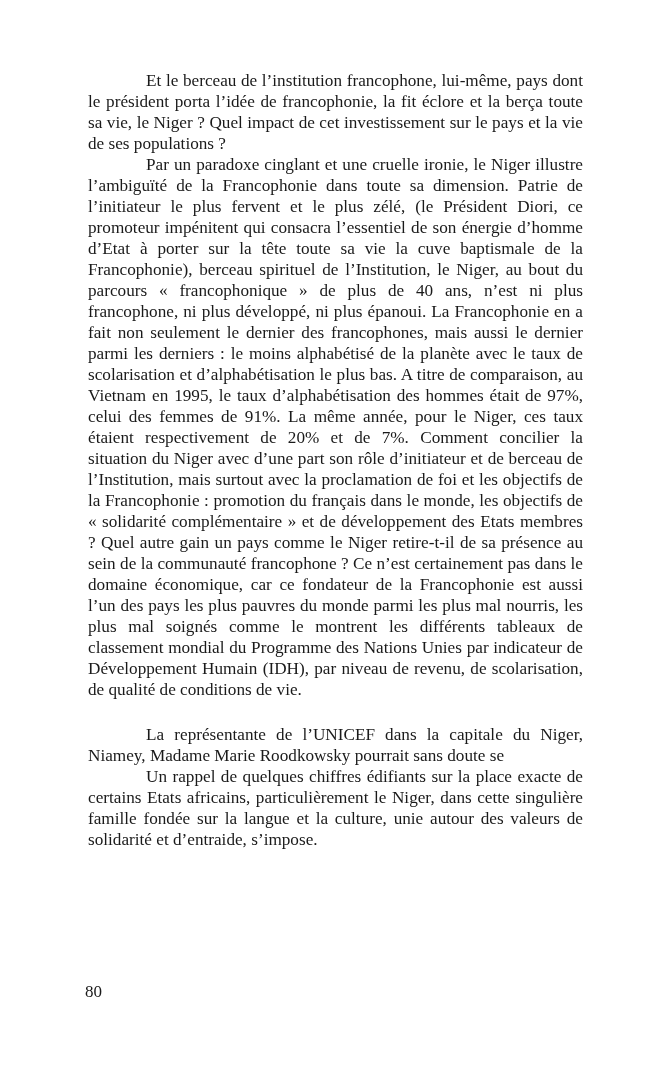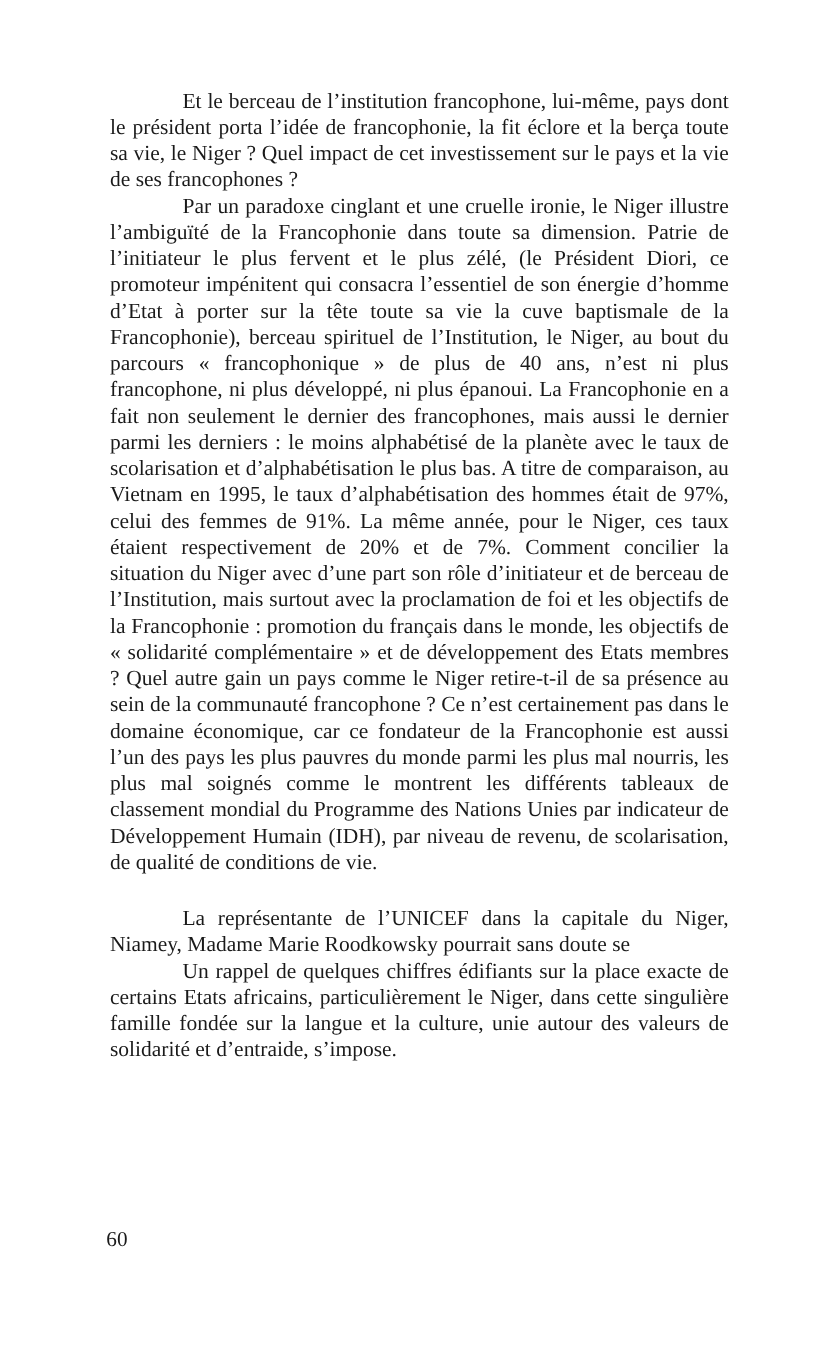--- a/index.html
+++ b/index.html
@@ -27,20 +27,20 @@
     top: 982px;
     font-family: "Liberation Serif", "DejaVu Serif", serif;
     font-size: 17px;
     color: #1a1a1a;
   }
 </style>
 </head>
 <body>
 
 <div class="page">
-  <p class="para">Et le berceau de l’institution francophone, lui-même, pays dont le président porta l’idée de francophonie, la fit éclore et la berça toute sa vie, le Niger ? Quel impact de cet investissement sur le pays et la vie de ses francophones ?</p>
+  <p class="para">Et le berceau de l’institution francophone, lui-même, pays dont le président porta l’idée de francophonie, la fit éclore et la berça toute sa vie, le Niger ? Quel impact de cet investissement sur le pays et la vie de ses populations ?</p>
   <p class="para">Par un paradoxe cinglant et une cruelle ironie, le Niger illustre l’ambiguïté de la Francophonie dans toute sa dimension. Patrie de l’initiateur le plus fervent et le plus zélé, (le Président Diori, ce promoteur impénitent qui consacra l’essentiel de son énergie d’homme d’Etat à porter sur la tête toute sa vie la cuve baptismale de la Francophonie), berceau spirituel de l’Institution, le Niger, au bout du parcours « francophonique » de plus de 40 ans, n’est ni plus francophone, ni plus développé, ni plus épanoui. La Francophonie en a fait non seulement le dernier des francophones, mais aussi le dernier parmi les derniers : le moins alphabétisé de la planète avec le taux de scolarisation et d’alphabétisation le plus bas. A titre de comparaison, au Vietnam en 1995, le taux d’alphabétisation des hommes était de 97%, celui des femmes de 91%. La même année, pour le Niger, ces taux étaient respectivement de 20% et de 7%. Comment concilier la situation du Niger avec d’une part son rôle d’initiateur et de berceau de l’Institution, mais surtout avec la proclamation de foi et les objectifs de la Francophonie : promotion du français dans le monde, les objectifs de « solidarité complémentaire » et de développement des Etats membres ? Quel autre gain un pays comme le Niger retire-t-il de sa présence au sein de la communauté francophone ? Ce n’est certainement pas dans le domaine économique, car ce fondateur de la Francophonie est aussi l’un des pays les plus pauvres du monde parmi les plus mal nourris, les plus mal soignés comme le montrent les différents tableaux de classement mondial du Programme des Nations Unies par indicateur de Développement Humain (IDH), par niveau de revenu, de scolarisation, de qualité de conditions de vie.</p>
   <div class="gap"></div>
   <p class="para">La représentante de l’UNICEF dans la capitale du Niger, Niamey, Madame Marie Roodkowsky pourrait sans doute se</p>
   <p class="para">Un rappel de quelques chiffres édifiants sur la place exacte de certains Etats africains, particulièrement le Niger, dans cette singulière famille fondée sur la langue et la culture, unie autour des valeurs de solidarité et d’entraide, s’impose.</p>
 </div>
 
-<div class="page-number">60</div>
+<div class="page-number">80</div>
 
 </body></html>

